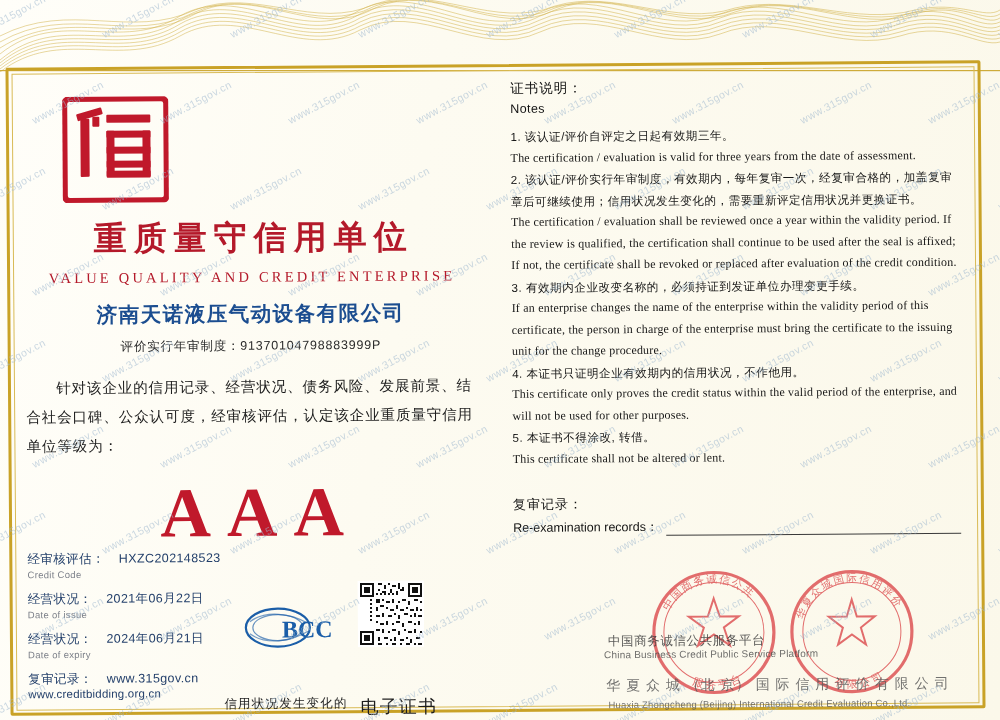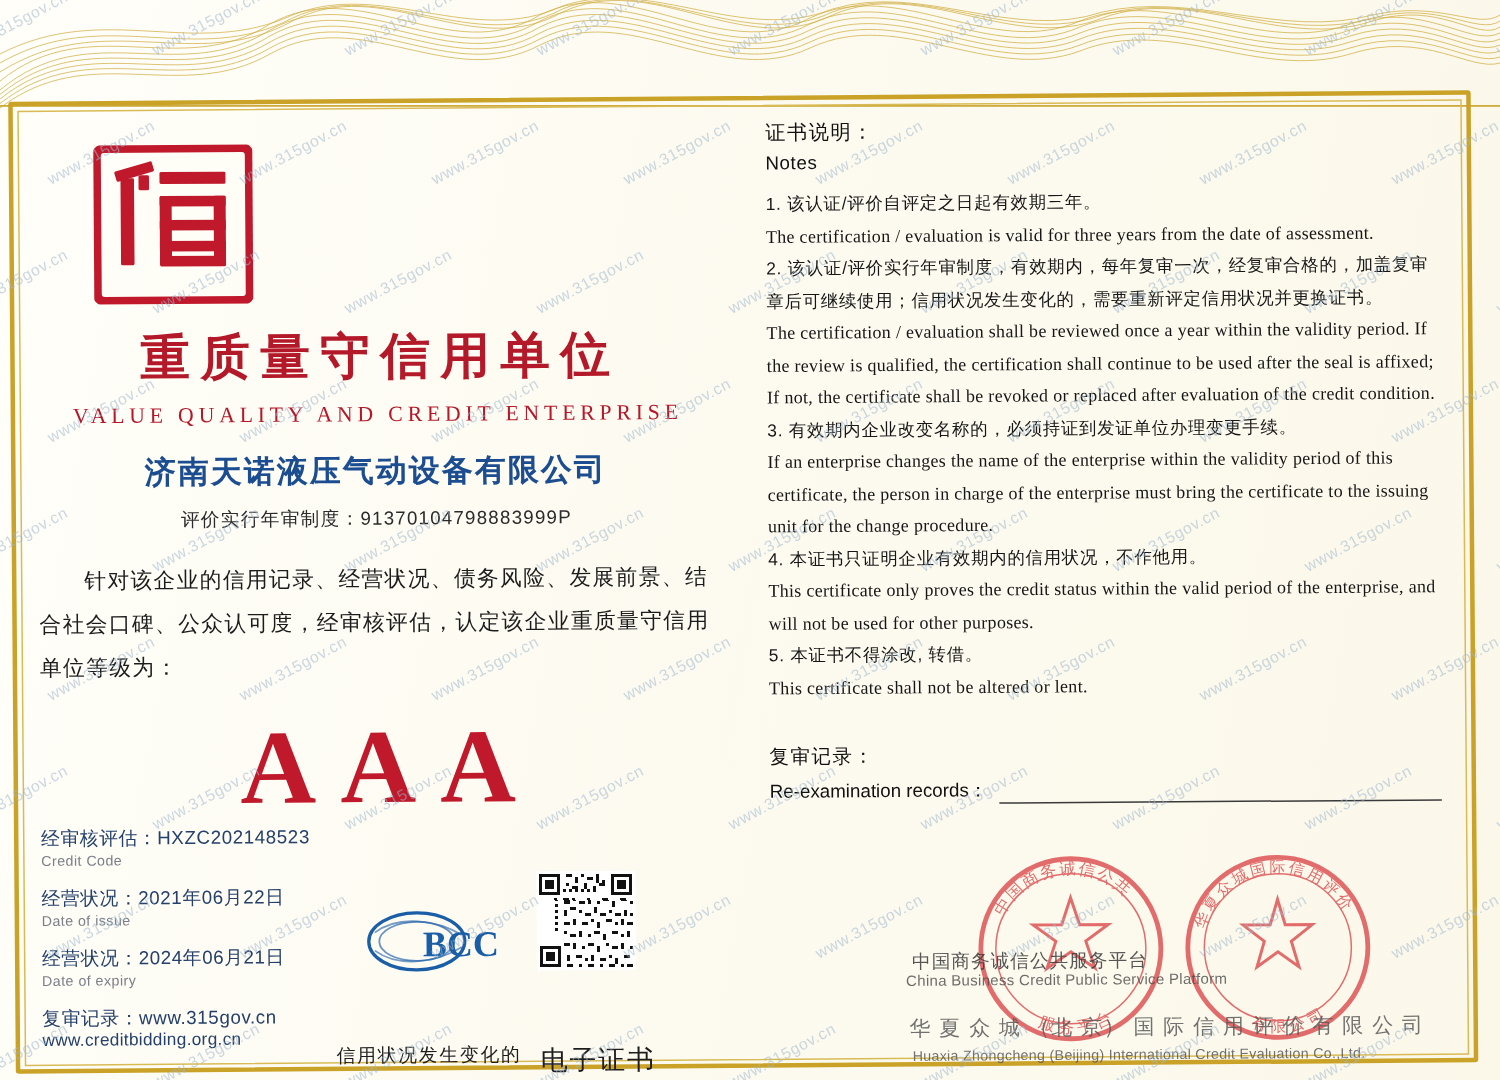--- a/index.html
+++ b/index.html
@@ -113,21 +113,21 @@
     line-height: 86px;
   }
 
   
   .meta { position: absolute; left: 26px; top: 548px; width: 330px; }
   .meta-row { margin-bottom: 11px; }
   .meta-cn {
     font-size: 12.5px; color: #24406b; letter-spacing: .4px;
     font-family: "Liberation Sans", sans-serif;
   }
-  .meta-cn .val { color: #24406b; }
+  .meta-cn .val { color: #24406b; margin-left: 14px; }
   .meta-en { font-size: 9.5px; color: #7b7f88; letter-spacing: .3px; margin-top: 1px; }
   .meta-row.inquiry .meta-cn { color:#24406b; }
   .meta-row.inquiry .url2 { font-size: 11.5px; color: #24406b; letter-spacing:.2px; }
 
   
   .bcc {
     position: absolute; left: 240px; top: 600px;
     width: 108px; height: 52px;
   }
   .bcc svg { display:block; }

